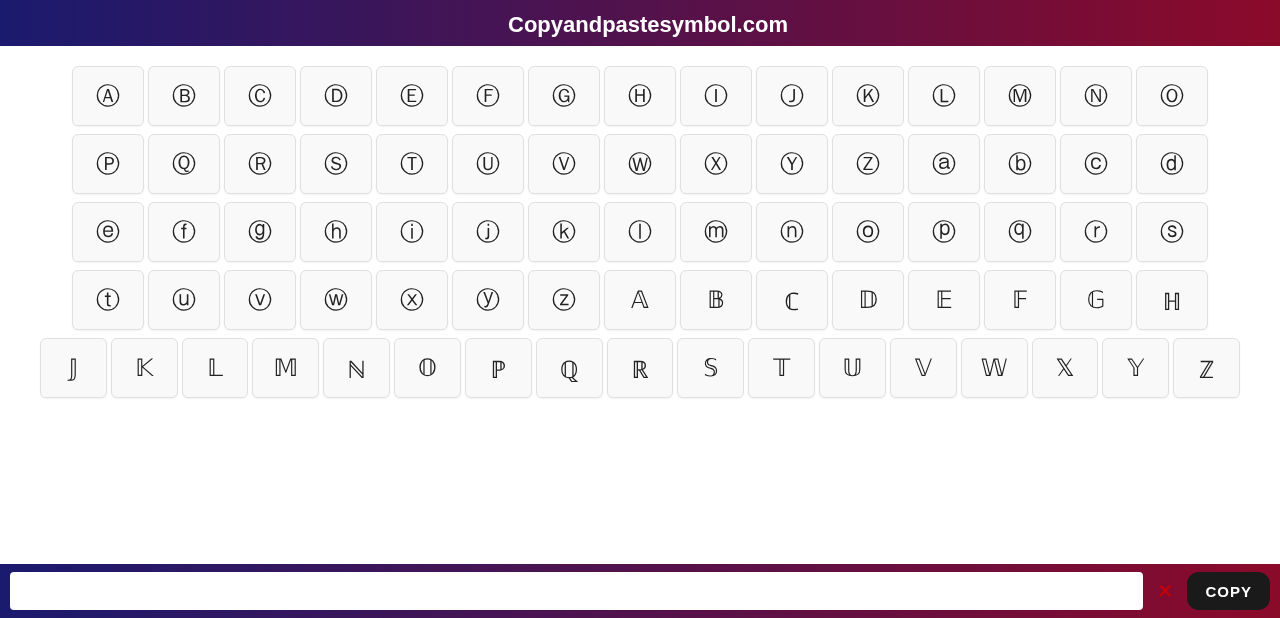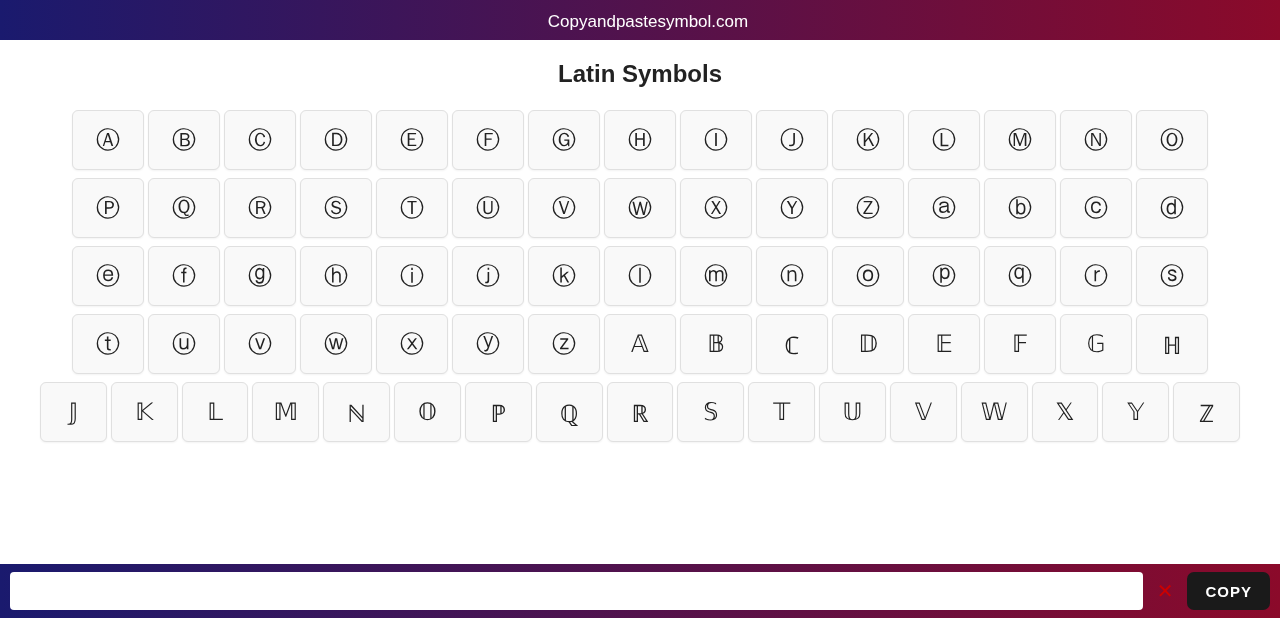--- a/index.html
+++ b/index.html
@@ -5,21 +5,21 @@
     * { margin: 0; padding: 0; box-sizing: border-box; }
     body { font-family: Arial, sans-serif; background: #f5f5f5; min-height: 618px; display: flex; flex-direction: column; }
 
     
     #header {
       background: linear-gradient(to right, #1a1a6e, #8b0a2a);
       color: white;
       text-align: center;
       padding: 12px 0 8px;
     }
-    #header h1 { font-size: 17px; font-weight: 400; padding-left: 16px; }
+    #header h1 { font-size: 22px; font-weight: 700; padding-left: 16px; }
     #header p { font-size: 13px; color: #ddd; margin-top: 2px; }
 
     
     #main {
       flex: 1;
       background: #fff;
       padding: 20px 40px 10px;
       overflow-y: auto;
     }
     #page-title-container {
@@ -81,40 +81,37 @@
       color: #c00;
       font-size: 20px;
       cursor: pointer;
       padding: 0 6px;
       line-height: 38px;
     }
     #copy-btn {
       background: #1a1a1a;
       color: #fff;
       border: none;
-      border-radius: 7px;
+      border-radius: 12px;
       padding: 0 18px;
       height: 38px;
       font-size: 15px;
       font-weight: 700;
       cursor: pointer;
       letter-spacing: 1px;
     }
   </style>
 </head>
 <body>
 
 <div id="header">
   <h1>Copyandpastesymbol.com</h1>
 </div>
 
 <div id="main">
-  <div id="page-title-container">
-    <h2>Latin Symbols</h2>
-  </div>
 
   <div id="symbols-grid">
 
   <div class="symbol-row">
         <div class="symbol-cell">Ⓐ</div>
         <div class="symbol-cell">Ⓑ</div>
         <div class="symbol-cell">Ⓒ</div>
         <div class="symbol-cell">Ⓓ</div>
         <div class="symbol-cell">Ⓔ</div>
         <div class="symbol-cell">Ⓕ</div>

